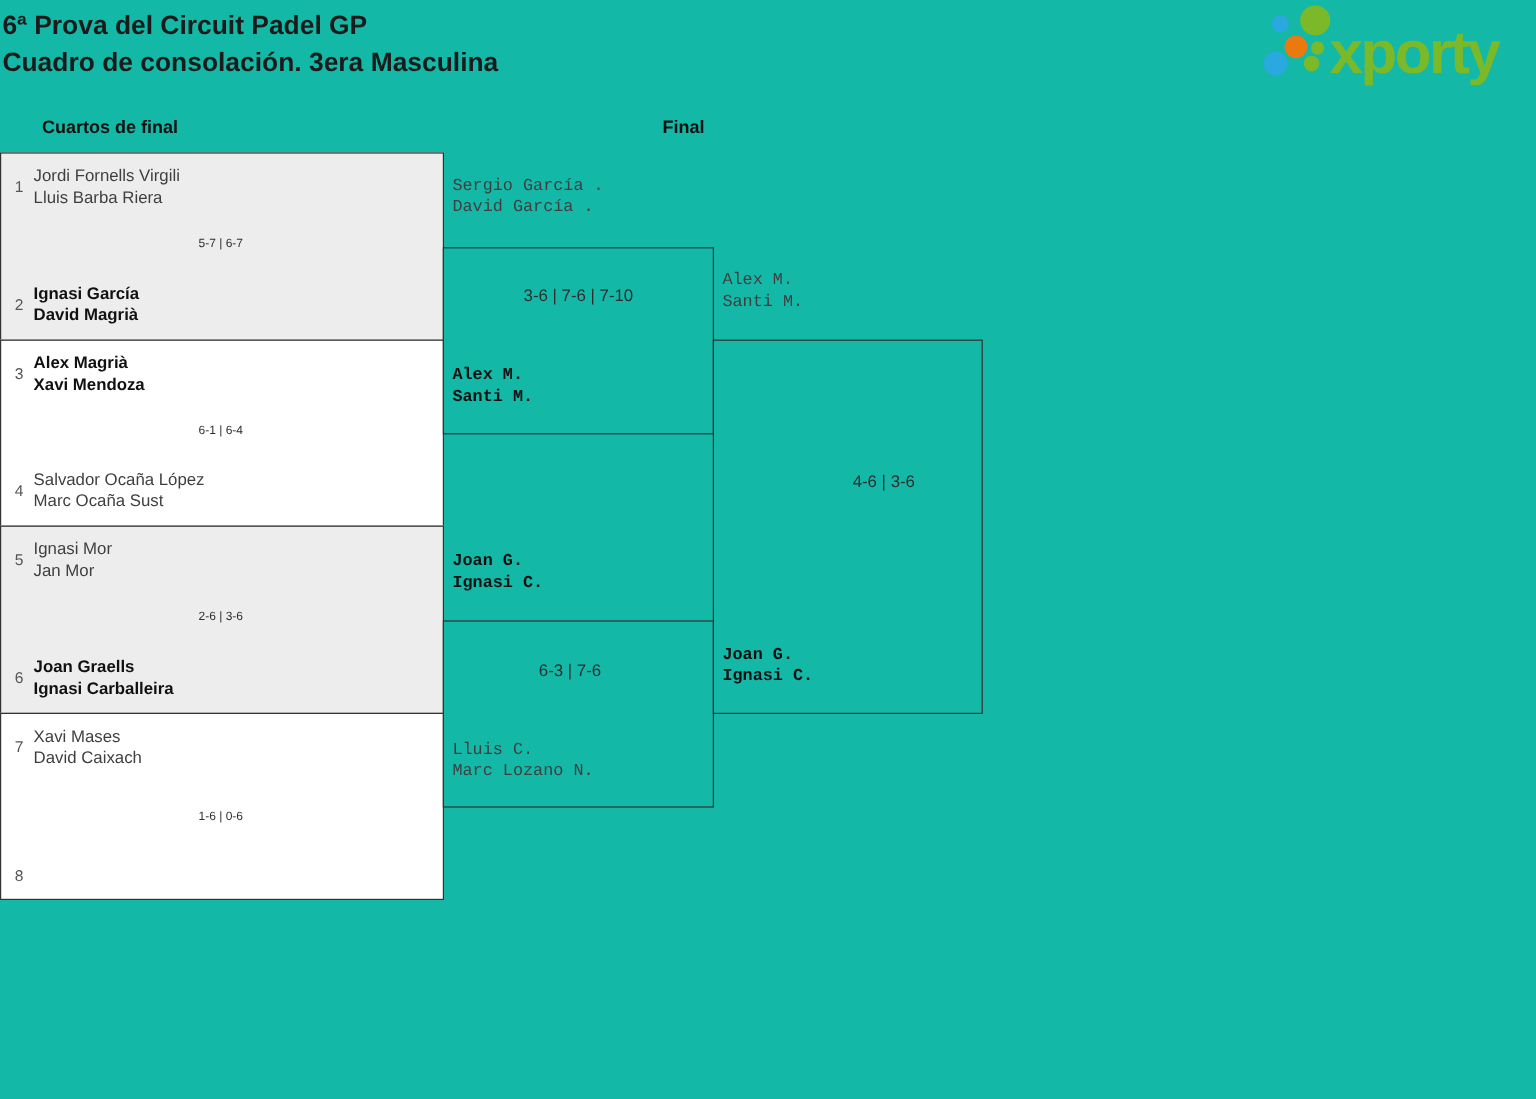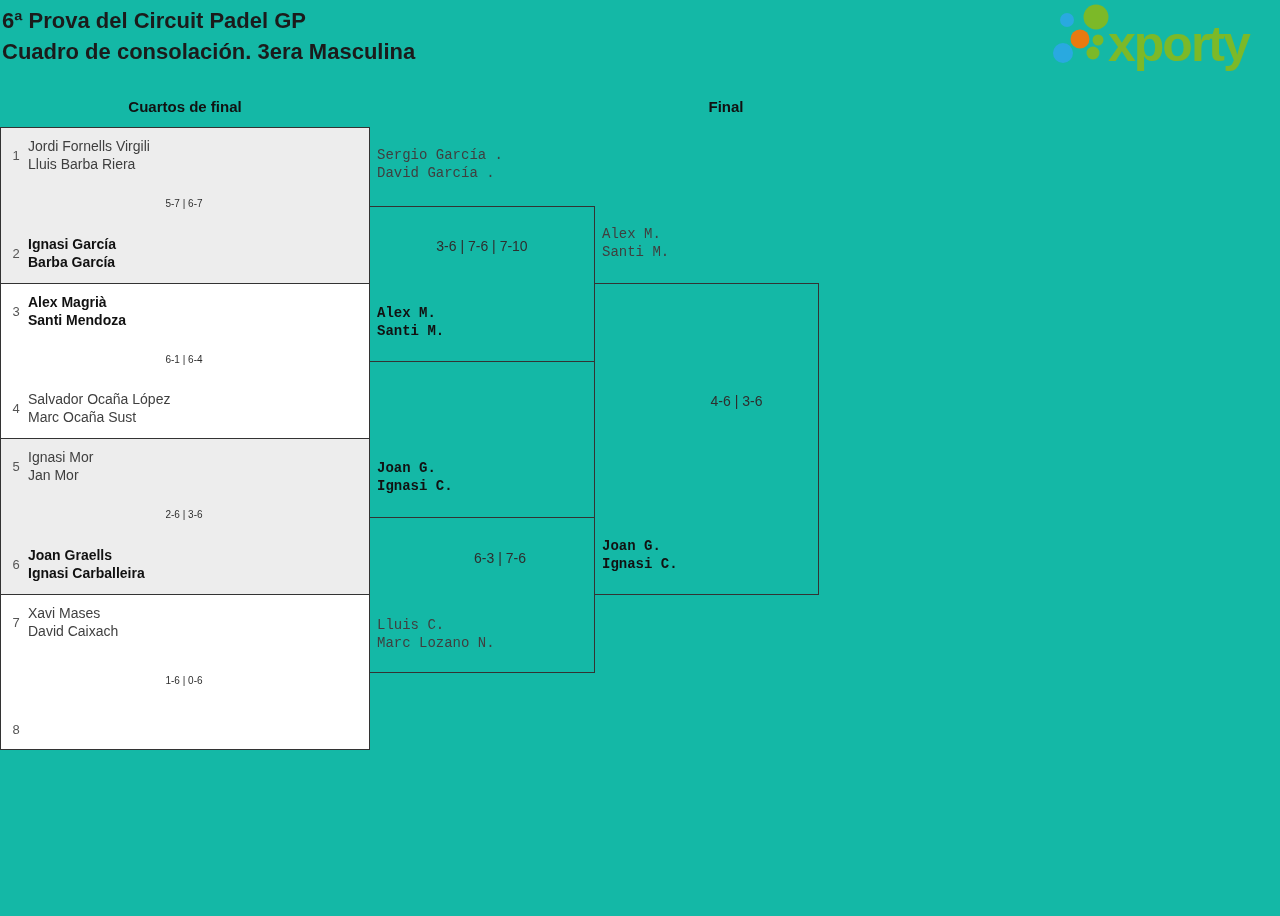--- a/index.html
+++ b/index.html
@@ -8,25 +8,25 @@
   .page { position:relative; width:1280px; height:916px; background:#14b8a6; }
 
   
   .title-line { position:absolute; left:2px; font-size:22px; font-weight:700;
                 color:#1b1b1b; line-height:30px; letter-spacing:0; }
   #title1 { top:6px; }
   #title2 { top:37px; }
   .logo { position:absolute; left:1048px; top:0; width:232px; height:74px; cursor:pointer; }
 
   
-  .col-header { position:absolute; top:98px; width:300px; text-align:center;
+  .col-header { position:absolute; top:98px; width:300px; 
                 font-size:15px; font-weight:700; color:#111; }
   #colh-qf { left:35px; }
   #colh-sf { left:332px; }
-  #colh-f  { left:576px; }
+  #colh-f  { left:552px; }
 
   
   .box { position:absolute; border:1px solid #333; }
   .qf  { width:370px; left:0; display:flex; flex-direction:column;
          justify-content:space-between; padding:9px 10px 12px 8px; }
   .qf.shade { background:#ededed; }
   .qf.plain { background:#ffffff; }
   #qf1 { top:127px; height:157px; }
   #qf2 { top:283px; height:156px; }
   #qf3 { top:438px; height:157px; }
@@ -52,21 +52,21 @@
   #sf1-top    { left:377px; top:146px; }
   #sf1-bottom { left:377px; top:304px; }
   #sf2-top    { left:377px; top:459px; }
   #sf2-bottom { left:377px; top:616px; }
   #final-top    { left:602px; top:225px; }
   #final-bottom { left:602px; top:537px; }
 
   .float-score { position:absolute; text-align:center; font-size:14px;
                  color:#2e2e2e; line-height:18px; }
   #sf1-score   { left:369px; width:226px; top:237px; }
-  #sf2-score   { left:387px; width:226px; top:549px; }
+  #sf2-score   { left:362px; width:226px; top:549px; }
   #final-score { left:624px; width:225px; top:392px; }
 </style>
 </head>
 <body>
 
 <div class="page">
 
   <div class="title-line" id="title1">6ª Prova del Circuit Padel GP</div>
   <div class="title-line" id="title2">Cuadro de consolación. 3era Masculina</div>
 
@@ -91,31 +91,31 @@
       <div class="team loser">
         <div>Jordi Fornells Virgili</div>
         <div>Lluis Barba Riera</div>
       </div>
     </div>
     <div class="score-center">5-7 | 6-7</div>
     <div class="team-row">
       <span class="seed">2</span>
       <div class="team winner">
         <div>Ignasi García</div>
-        <div>Barba García</div>
+        <div>David Magrià</div>
       </div>
     </div>
   </div>
 
   <div class="box qf plain" id="qf2">
     <div class="team-row">
       <span class="seed">3</span>
       <div class="team winner">
         <div>Alex Magrià</div>
-        <div>Santi Mendoza</div>
+        <div>Xavi Mendoza</div>
       </div>
     </div>
     <div class="score-center">6-1 | 6-4</div>
     <div class="team-row">
       <span class="seed">4</span>
       <div class="team loser">
         <div>Salvador Ocaña López</div>
         <div>Marc Ocaña Sust</div>
       </div>
     </div>

